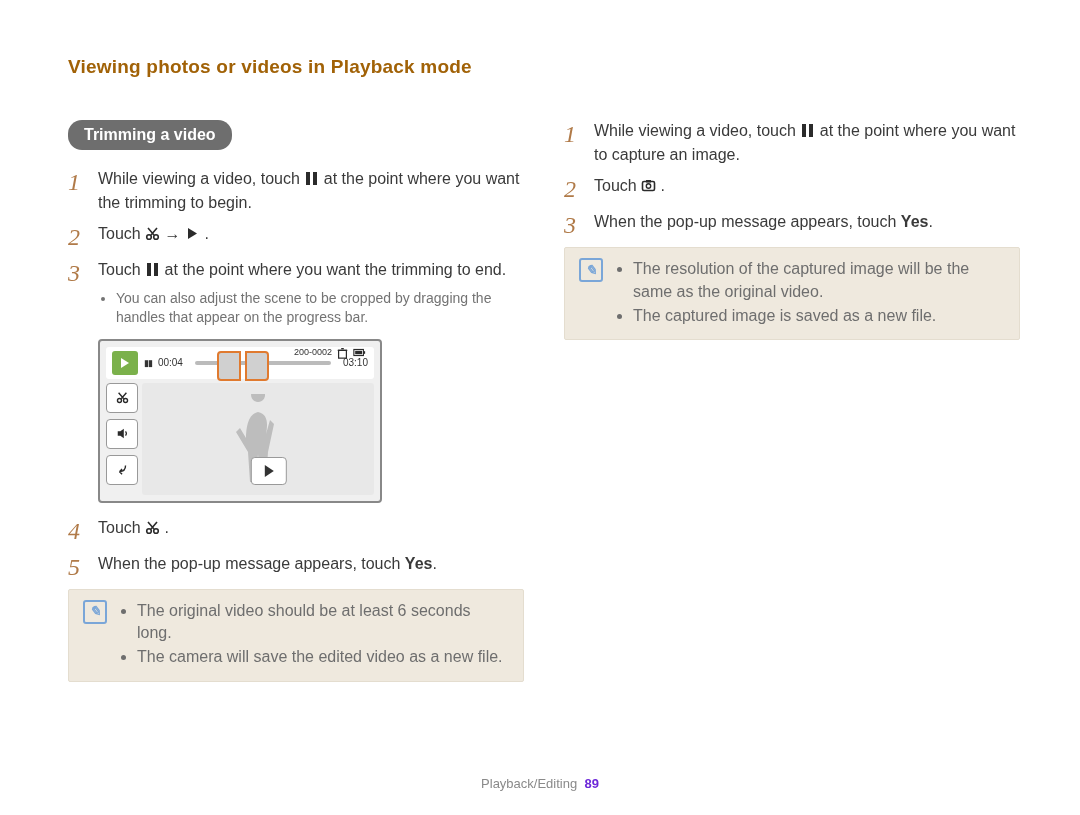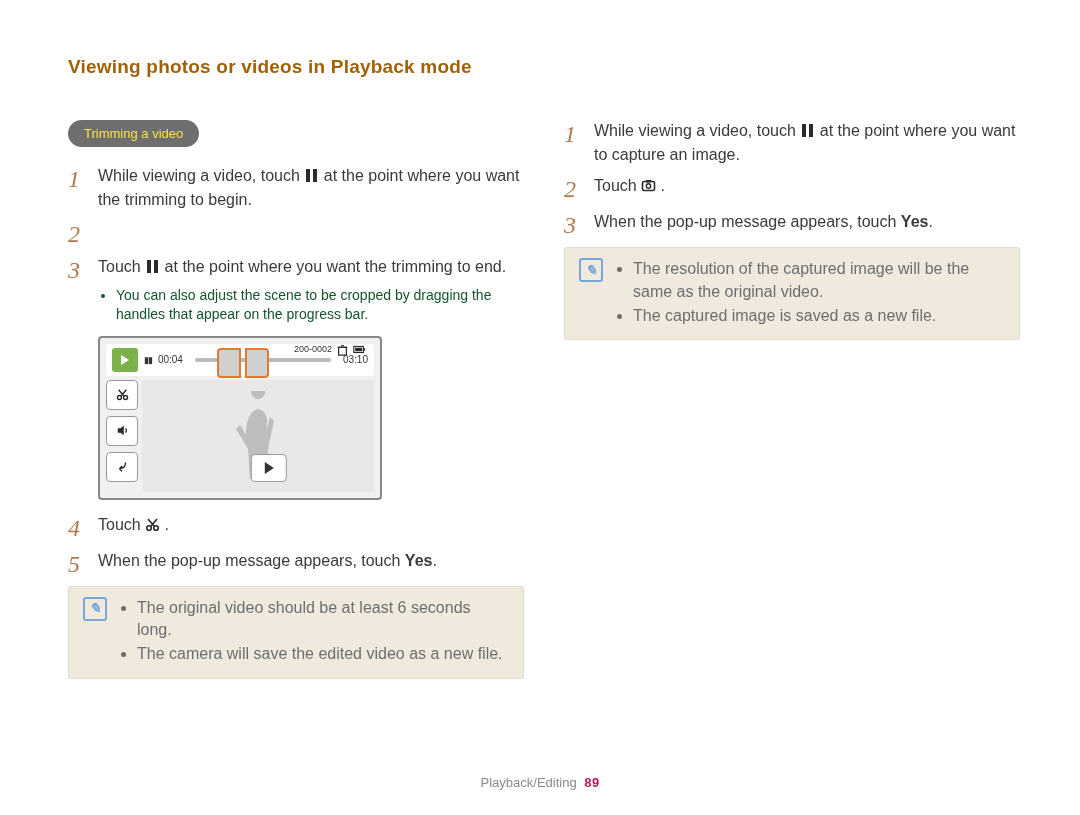--- a/index.html
+++ b/index.html
@@ -35,25 +35,25 @@
   .content{
     position:absolute;
     left:68px; right:60px; top:120px;
     display:flex;
     gap:40px;
   }
   .col{flex:1; min-width:0;}
   .pill{
     display:inline-block;
     background:var(--pill-bg);
-    color:#fde047;
+    color:#ffffff;
     padding:6px 16px;
     border-radius:14px;
-    font-size:13px;
-    font-weight:400;
+    font-size:16px;
+    font-weight:700;
     margin-bottom:18px;
   }
   ol.steps{list-style:none;padding:0;margin:0;}
   ol.steps>li{
     display:flex;
     align-items:flex-start;
     gap:12px;
     margin-bottom:10px;
   }
   .num{
@@ -72,21 +72,21 @@
     flex:1;
   }
   .step-body .inline-icon{
     display:inline-block;
     vertical-align:-2px;
   }
   .sub-bullets{
     list-style:disc;
     margin:6px 0 0 18px;
     padding:0;
-    color:#14532d;
+    color:#737373;
     font-size:14px;
     line-height:1.35;
   }
   .sub-bullets li{margin-bottom:2px;}
 
   
   .device-shot{
     margin:6px 0 14px 30px;
     width:280px;
     height:160px;
@@ -169,21 +169,21 @@
     font-style:italic;font-weight:bold;font-size:14px;font-family:Georgia,serif;
     flex:0 0 20px;
   }
   .note ul{list-style:disc;margin:0 0 0 18px;padding:0;font-size:16px;color:#6e6e6e;line-height:1.4;}
   .note ul li{margin-bottom:2px;}
 
   .footer{
     position:absolute;left:0;right:0;bottom:24px;
     text-align:center;font-size:13px;color:#8a8a8a;
   }
-  .footer .pagenum{font-weight:600;color:#be185d;font-family:Liberation Mono, monospace;}
+  .footer .pagenum{font-weight:600;color:#6d28d9;}
 
   
   svg.icon{width:15px;height:15px;}
   svg.icon-sm{width:13px;height:13px;}
   .bold{font-weight:bold;}
 </style>
 </head>
 <body>
 
 <svg width="0" height="0" style="position:absolute">
@@ -240,20 +240,31 @@
         <div class="step-body">
           <span>While viewing a video, touch </span>
           <span class="inline-icon"><svg class="icon" viewBox="0 0 15 15">
                 <use href="#ic-pause"></use>
               </svg></span>
           <span> at the point where you want the trimming to begin.</span>
         </div>
       </li>
       <li>
         <div class="num">2</div>
+        <div class="step-body">
+          <span>Touch </span>
+          <span class="inline-icon"><svg class="icon" viewBox="0 0 15 15">
+                <use href="#ic-scissors"></use>
+              </svg></span>
+          <span> → </span>
+          <span class="inline-icon"><svg class="icon" viewBox="0 0 15 15">
+                <use href="#ic-play"></use>
+              </svg></span>
+          <span>.</span>
+        </div>
       </li>
       <li>
         <div class="num">3</div>
         <div class="step-body">
           <span>Touch </span>
           <span class="inline-icon"><svg class="icon" viewBox="0 0 15 15">
                 <use href="#ic-pause"></use>
               </svg></span>
           <span> at the point where you want the trimming to end.</span>
           <ul class="sub-bullets">

